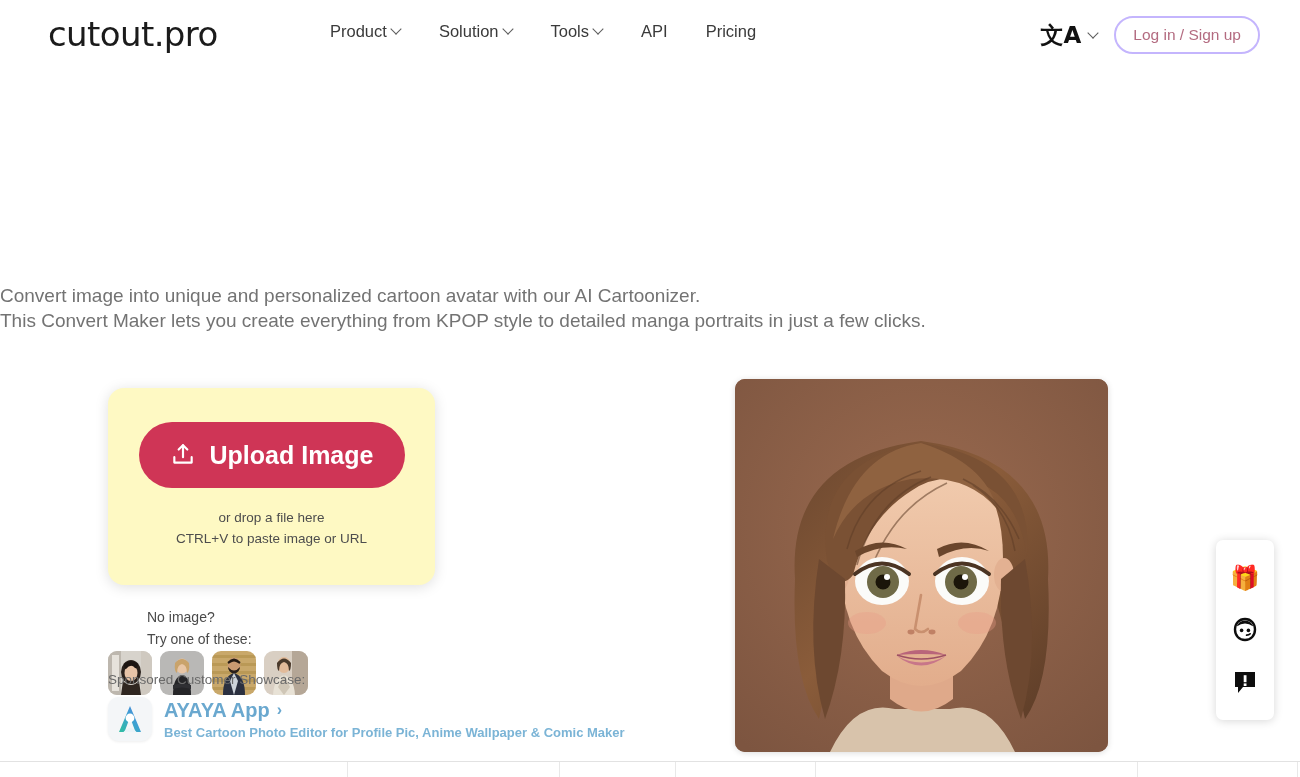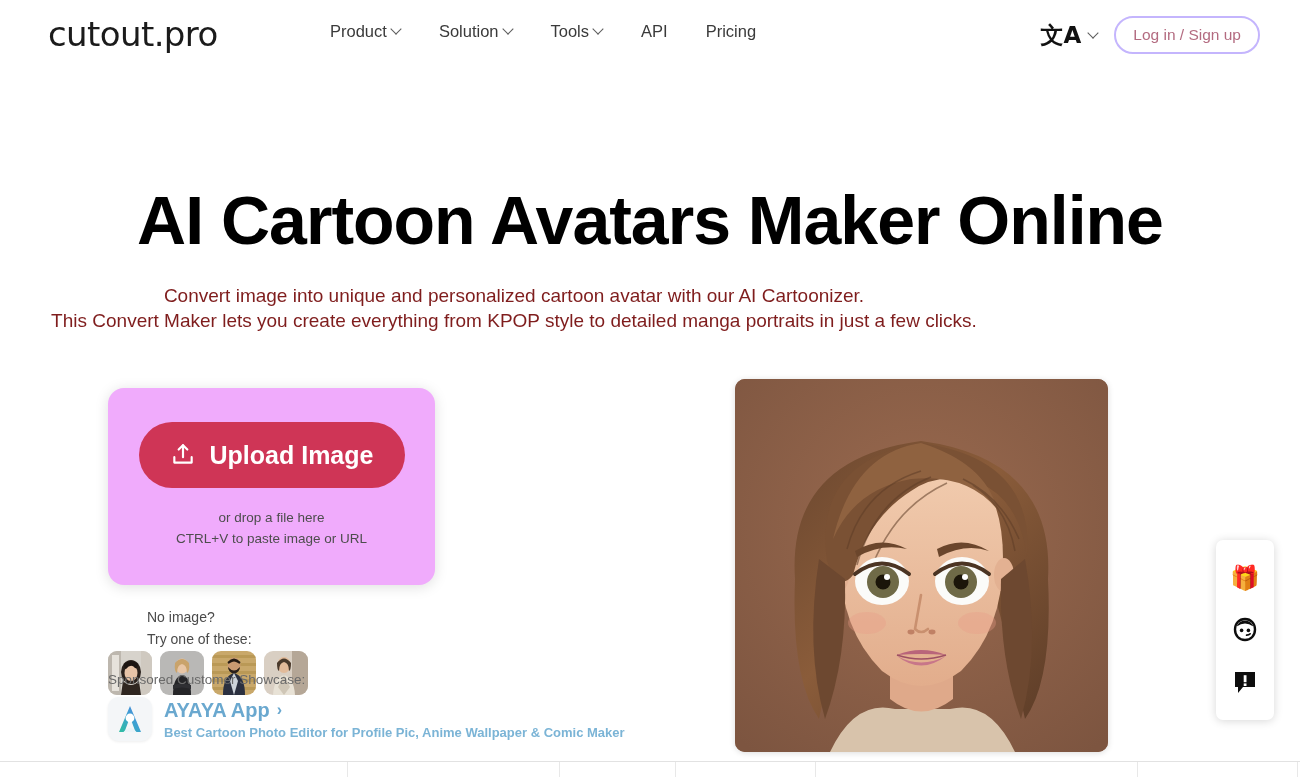--- a/index.html
+++ b/index.html
@@ -49,29 +49,29 @@
 
   
   .hero-title {
     position: absolute; top: 185px; left: 0; width: 1300px;
     text-align: center; font-size: 68px; font-weight: bold;
     color: #000; letter-spacing: -1px; line-height: 1.05;
     font-family: "Liberation Sans", sans-serif;
   }
   .hero-sub {
     position: absolute; top: 284px; left: 0; width: 1028px;
-    text-align: center; font-size: 19px; color: #7f1d1d; line-height: 1.1;
+    font-size: 19px; color: #737373; line-height: 1.1;
   }
   .hero-sub div { padding: 2px 0; }
 
   
   .upload-card {
     position: absolute; left: 108px; top: 388px;
     width: 327px; height: 197px;
-    background: #f0abfc; border-radius: 16px;
+    background: #fef9c3; border-radius: 16px;
     box-shadow: 0 2px 14px rgba(0,0,0,0.13);
     display: flex; flex-direction: column; align-items: center;
     padding-top: 34px;
   }
   .upload-btn {
     width: 266px; height: 66px; border-radius: 33px;
     background: #cf3556; border: none; cursor: pointer;
     display: flex; align-items: center; justify-content: center; gap: 14px;
     color: #fff; font-size: 25px; font-weight: bold;
     font-family: "Liberation Sans", sans-serif;
@@ -165,21 +165,20 @@
 
     <div class="header-right">
       <div class="lang">
         <span class="lang-glyph">文A</span>
         <span class="caret"></span>
       </div>
       <div class="login-btn">Log in / Sign up</div>
     </div>
   </div>
 
-  <div class="hero-title">AI Cartoon Avatars Maker Online</div>
   <div class="hero-sub">
     <div>Convert image into unique and personalized cartoon avatar with our AI Cartoonizer.</div>
     <div>This Convert Maker lets you create everything from KPOP style to detailed manga portraits in just a few clicks.</div>
   </div>
 
   <div class="upload-card">
     <button class="upload-btn">
       <svg class="upload-icon" viewBox="0 0 24 24" fill="none" stroke="#ffffff" stroke-width="2" stroke-linecap="round" stroke-linejoin="round">
         <path d="M12 3 L12 14"></path>
         <path d="M8 7 L12 3 L16 7"></path>

